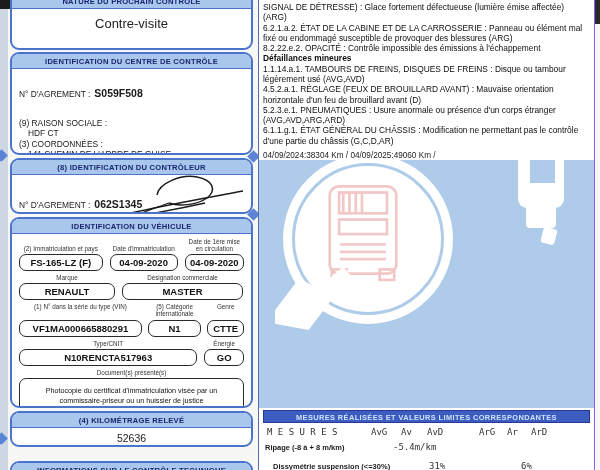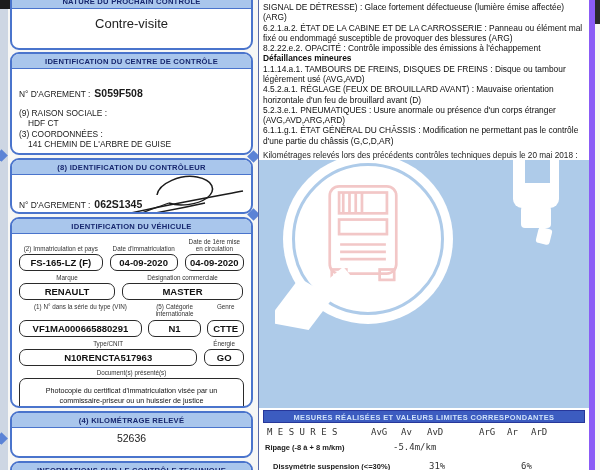--- a/index.html
+++ b/index.html
@@ -18,21 +18,21 @@
   .indent{padding-left:9px;}
   .centered-big{text-align:center; font-size:13px; color:#222; padding-top:7px;}
 
   
   .vrow{display:flex; gap:7px; padding:0 2px; margin-top:2px;}
   .lbl{font-size:6.3px; color:#333; text-align:center; line-height:1.15;}
   .fld{border:1.4px solid #2a2a2a; border-radius:7px; background:#fff; display:flex; align-items:center; justify-content:center; font-weight:700; font-size:9.5px; color:#111; box-sizing:border-box;}
   .docs-fld{font-weight:400; font-size:7.2px; text-align:center; line-height:1.35; padding:2px 8px;}
 
   
-  .rpanel{position:absolute; left:258px; top:0; width:337px; height:470px; background:#fff; border-left:1px solid #5a6ba8; border-right:6px solid #8b5cf6; box-sizing:border-box; overflow:hidden;}
+  .rpanel{position:absolute; left:258px; top:0; width:337px; height:470px; background:#fff; border-left:1px solid #5a6ba8; border-right:1px solid #8b5cf6; box-sizing:border-box; overflow:hidden;}
   .defects{padding:2px 5px 0 4px;}
   .dline{font-size:8.4px; line-height:1.22; color:#0e0e0e;}
   .dminor{font-weight:700; font-size:8.4px; line-height:1.25; color:#0e0e0e;}
   .khist{margin-top:5px; font-size:8.2px; line-height:1.25; color:#222;}
 
   
   .logo-panel{position:absolute; left:0; top:160px; width:100%; height:248px; background:#aecbe9; overflow:hidden;}
   .lens{position:absolute; left:24px; top:-6px; width:170px; height:170px; border-radius:50%; background:#fff;}
   .lens-ring{position:absolute; inset:9px; border:3px solid #aecbe9; border-radius:50%;}
   .lens svg{position:absolute; left:28px; top:18px; opacity:.85;}
@@ -66,21 +66,21 @@
 
   <div class="box" style="top:-8px; height:58px;">
     <div class="box-hd">NATURE DU PROCHAIN CONTRÔLE</div>
     <div class="centered-big">Contre-visite</div>
   </div>
 
   <div class="box" style="top:52px; height:103px;">
     <div class="box-hd">IDENTIFICATION DU CENTRE DE CONTRÔLE</div>
     <div class="box-bd">
       <div class="kv"><span>N° D'AGREMENT :</span><span class="v">S059F508</span></div>
-      <div style="margin-top:8px;">(9) RAISON SOCIALE :</div>
+      <div style="margin-top:18px;">(9) RAISON SOCIALE :</div>
       <div class="indent">HDF CT</div>
       <div>(3) COORDONNÉES :</div>
       <div class="indent">141 CHEMIN DE L'ARBRE DE GUISE</div>
       <div class="indent" style="margin-top:9px;">59113 SECLIN</div>
       <div class="indent">03.20.62.83.35</div>
     </div>
   </div>
 
   <div class="box" style="top:158px; height:56px;">
     <div class="box-hd">(8) IDENTIFICATION DU CONTRÔLEUR</div>
@@ -137,41 +137,40 @@
       </div>
       <div class="vrow" style="margin-top:3px;">
         <div class="lbl" style="width:227px;">Document(s) présenté(s)</div>
       </div>
       <div class="vrow">
         <div class="fld docs-fld" style="width:227px; height:36px;">Photocopie du certificat d'immatriculation visée par un commissaire-priseur ou un huissier de justice</div>
       </div>
     </div>
   </div>
 
-  <div class="box" style="top:411px; height:47px;">
+  <div class="box" style="top:411px; height:36px;">
     <div class="box-hd">(4) KILOMÉTRAGE RELEVÉ</div>
     <div style="text-align:center; font-size:10.5px; color:#222; padding-top:4px;">52636</div>
   </div>
 
   <div class="box" style="top:461px; height:30px;">
     <div class="box-hd">INFORMATIONS SUR LE CONTRÔLE TECHNIQUE DÉFAVORABLE</div>
   </div>
 
   <div class="rpanel">
     <div class="defects">
       <div class="dline">SIGNAL DE DÉTRESSE) : Glace fortement défectueuse (lumière émise affectée) (ARG)</div>
       <div class="dline">6.2.1.a.2. ÉTAT DE LA CABINE ET DE LA CARROSSERIE : Panneau ou élément mal fixé ou endommagé susceptible de provoquer des blessures (ARG)</div>
       <div class="dline">8.2.22.e.2. OPACITÉ : Contrôle impossible des émissions à l'échappement</div>
       <div class="dminor">Défaillances mineures</div>
       <div class="dline">1.1.14.a.1. TAMBOURS DE FREINS, DISQUES DE FREINS : Disque ou tambour légèrement usé (AVG,AVD)</div>
       <div class="dline">4.5.2.a.1. RÉGLAGE (FEUX DE BROUILLARD AVANT) : Mauvaise orientation horizontale d'un feu de brouillard avant (D)</div>
       <div class="dline">5.2.3.e.1. PNEUMATIQUES : Usure anormale ou présence d'un corps étranger (AVG,AVD,ARG,ARD)</div>
       <div class="dline">6.1.1.g.1. ÉTAT GÉNÉRAL DU CHÂSSIS : Modification ne permettant pas le contrôle d'une partie du châssis (G,C,D,AR)</div>
       <div class="khist">
-        <div>Kilométrages relevés lors des précédents contrôles techniques depuis le 20 mai 2018 :</div>
         <div>04/09/2024:38304 Km / 04/09/2025:49060 Km /</div>
       </div>
     </div>
 
     <div class="logo-panel">
       <div class="lens">
         <div class="lens-ring"></div>
         <svg width="104" height="118" viewBox="0 0 100 110">
           <g fill="none" stroke="#efb6b6" stroke-width="2.6" opacity="0.9">
             <rect x="18" y="12" width="64" height="84" rx="9"></rect>

